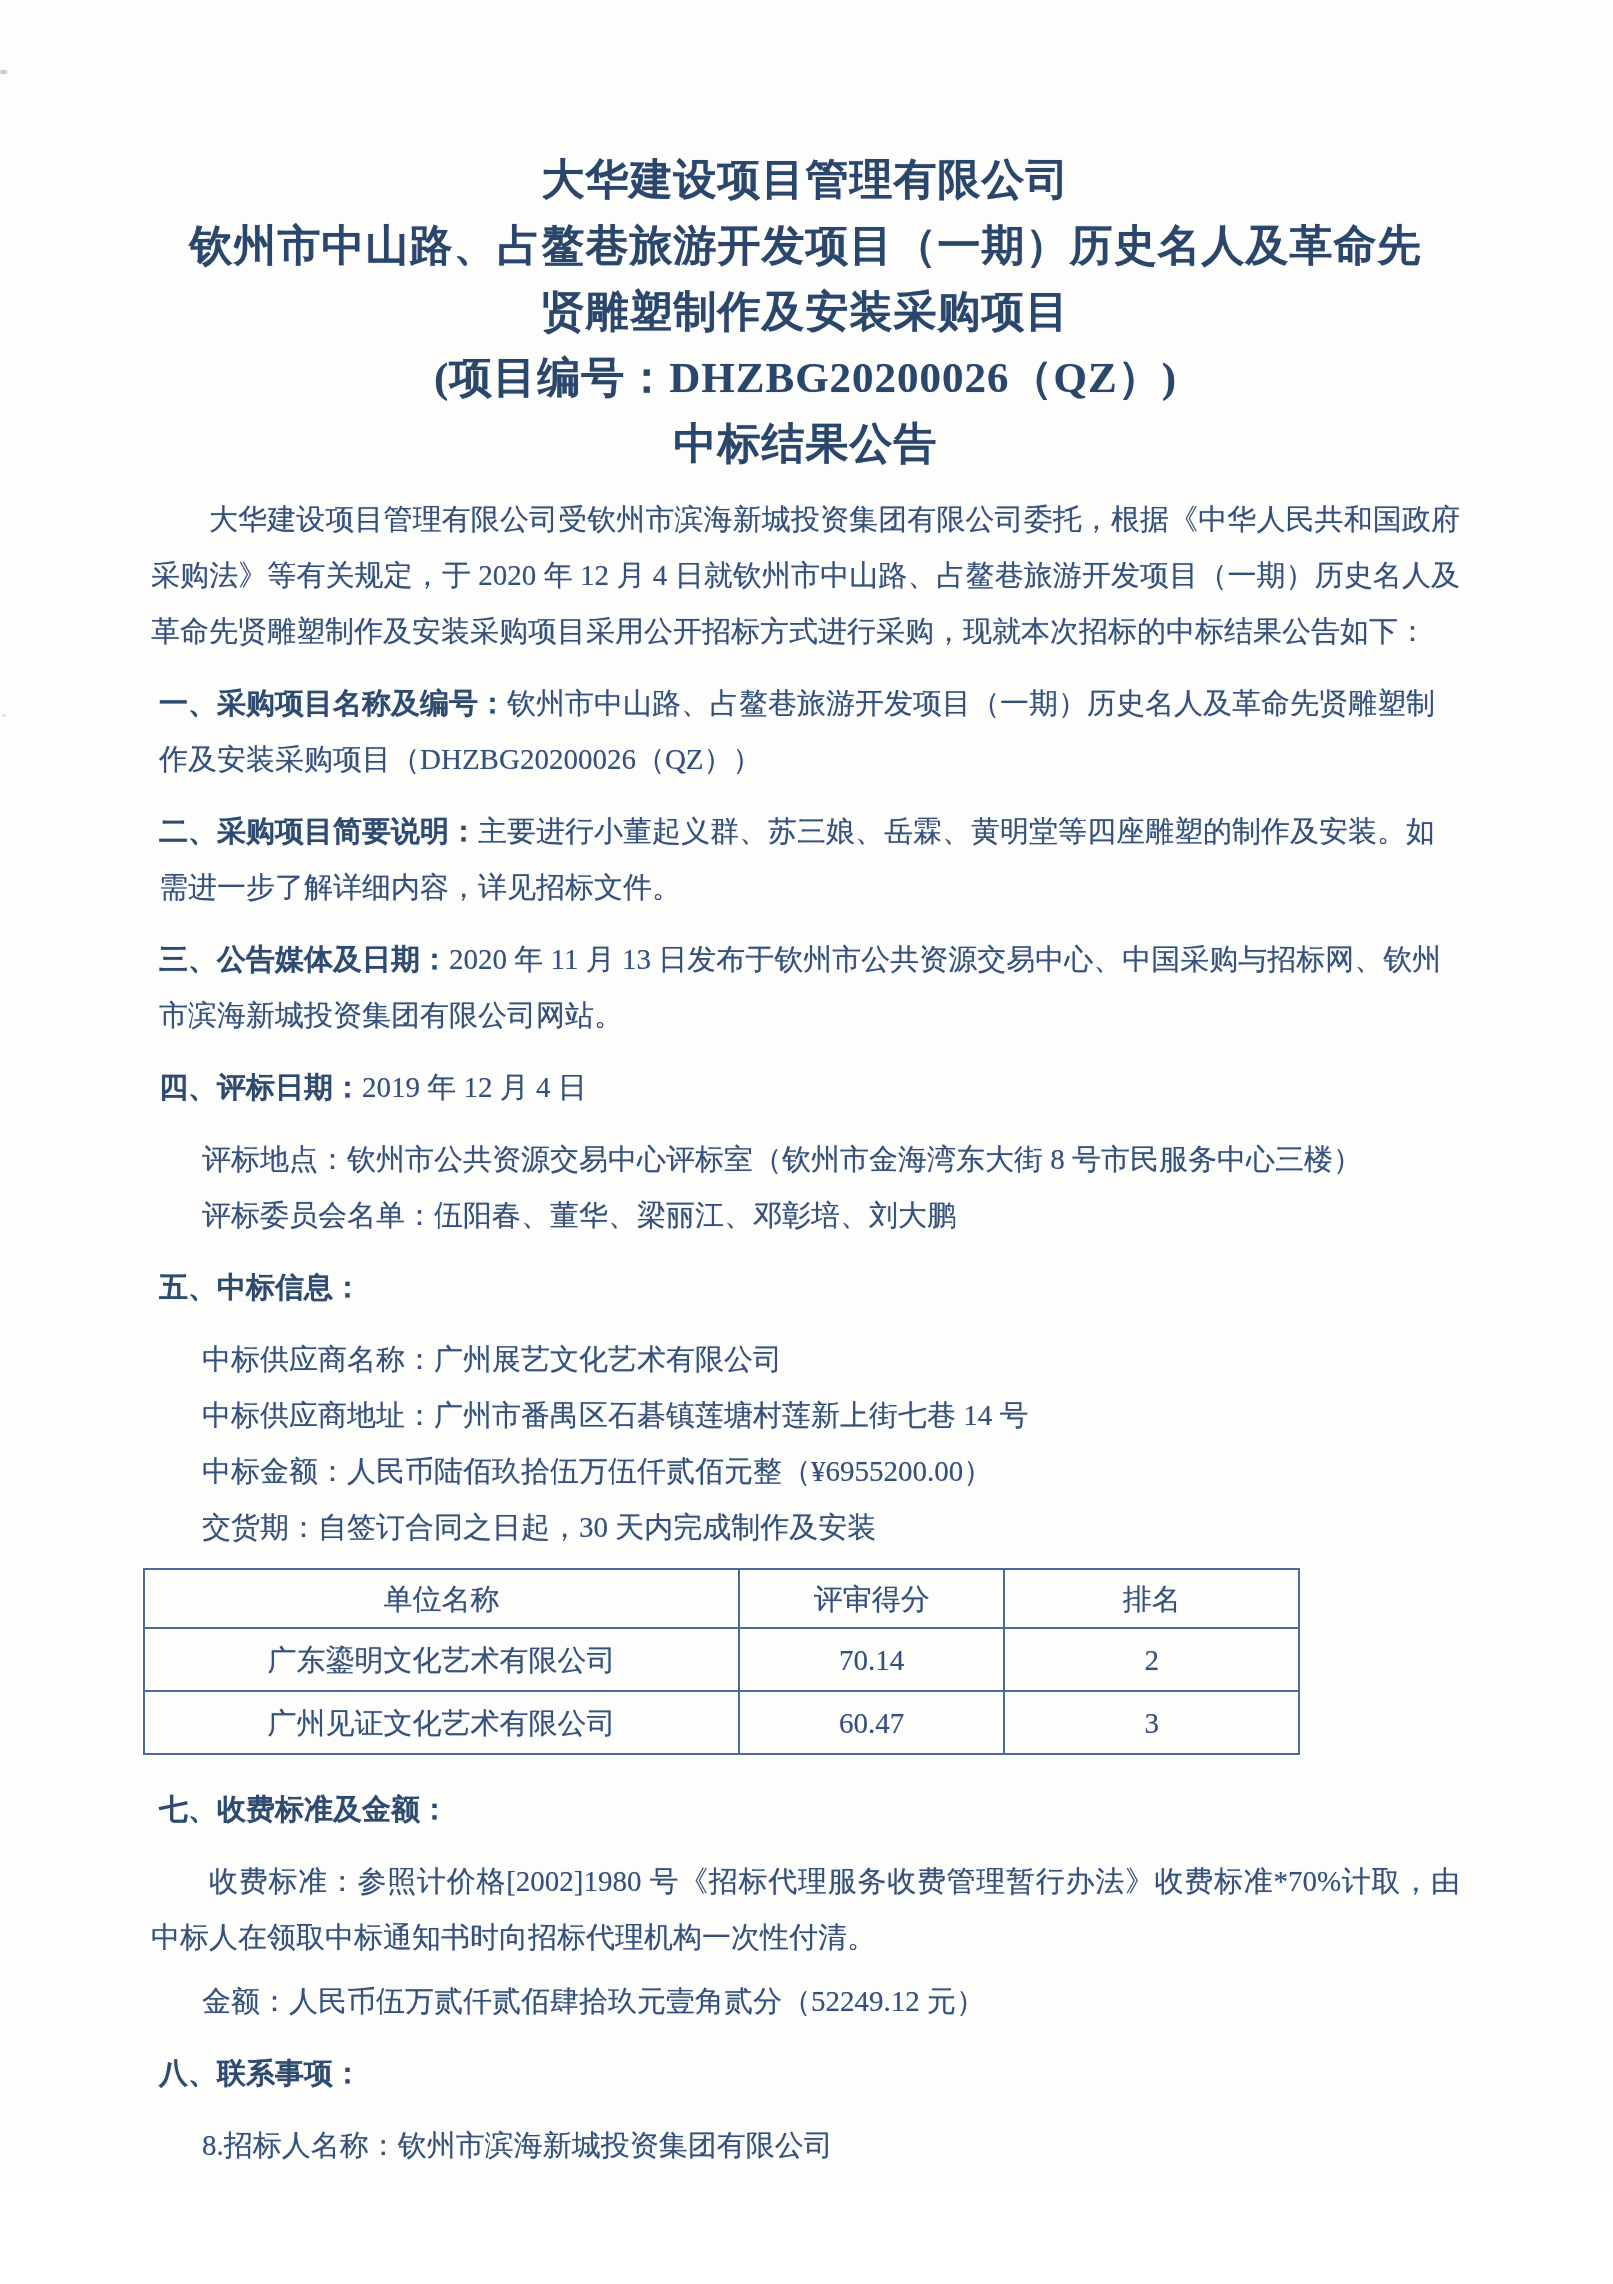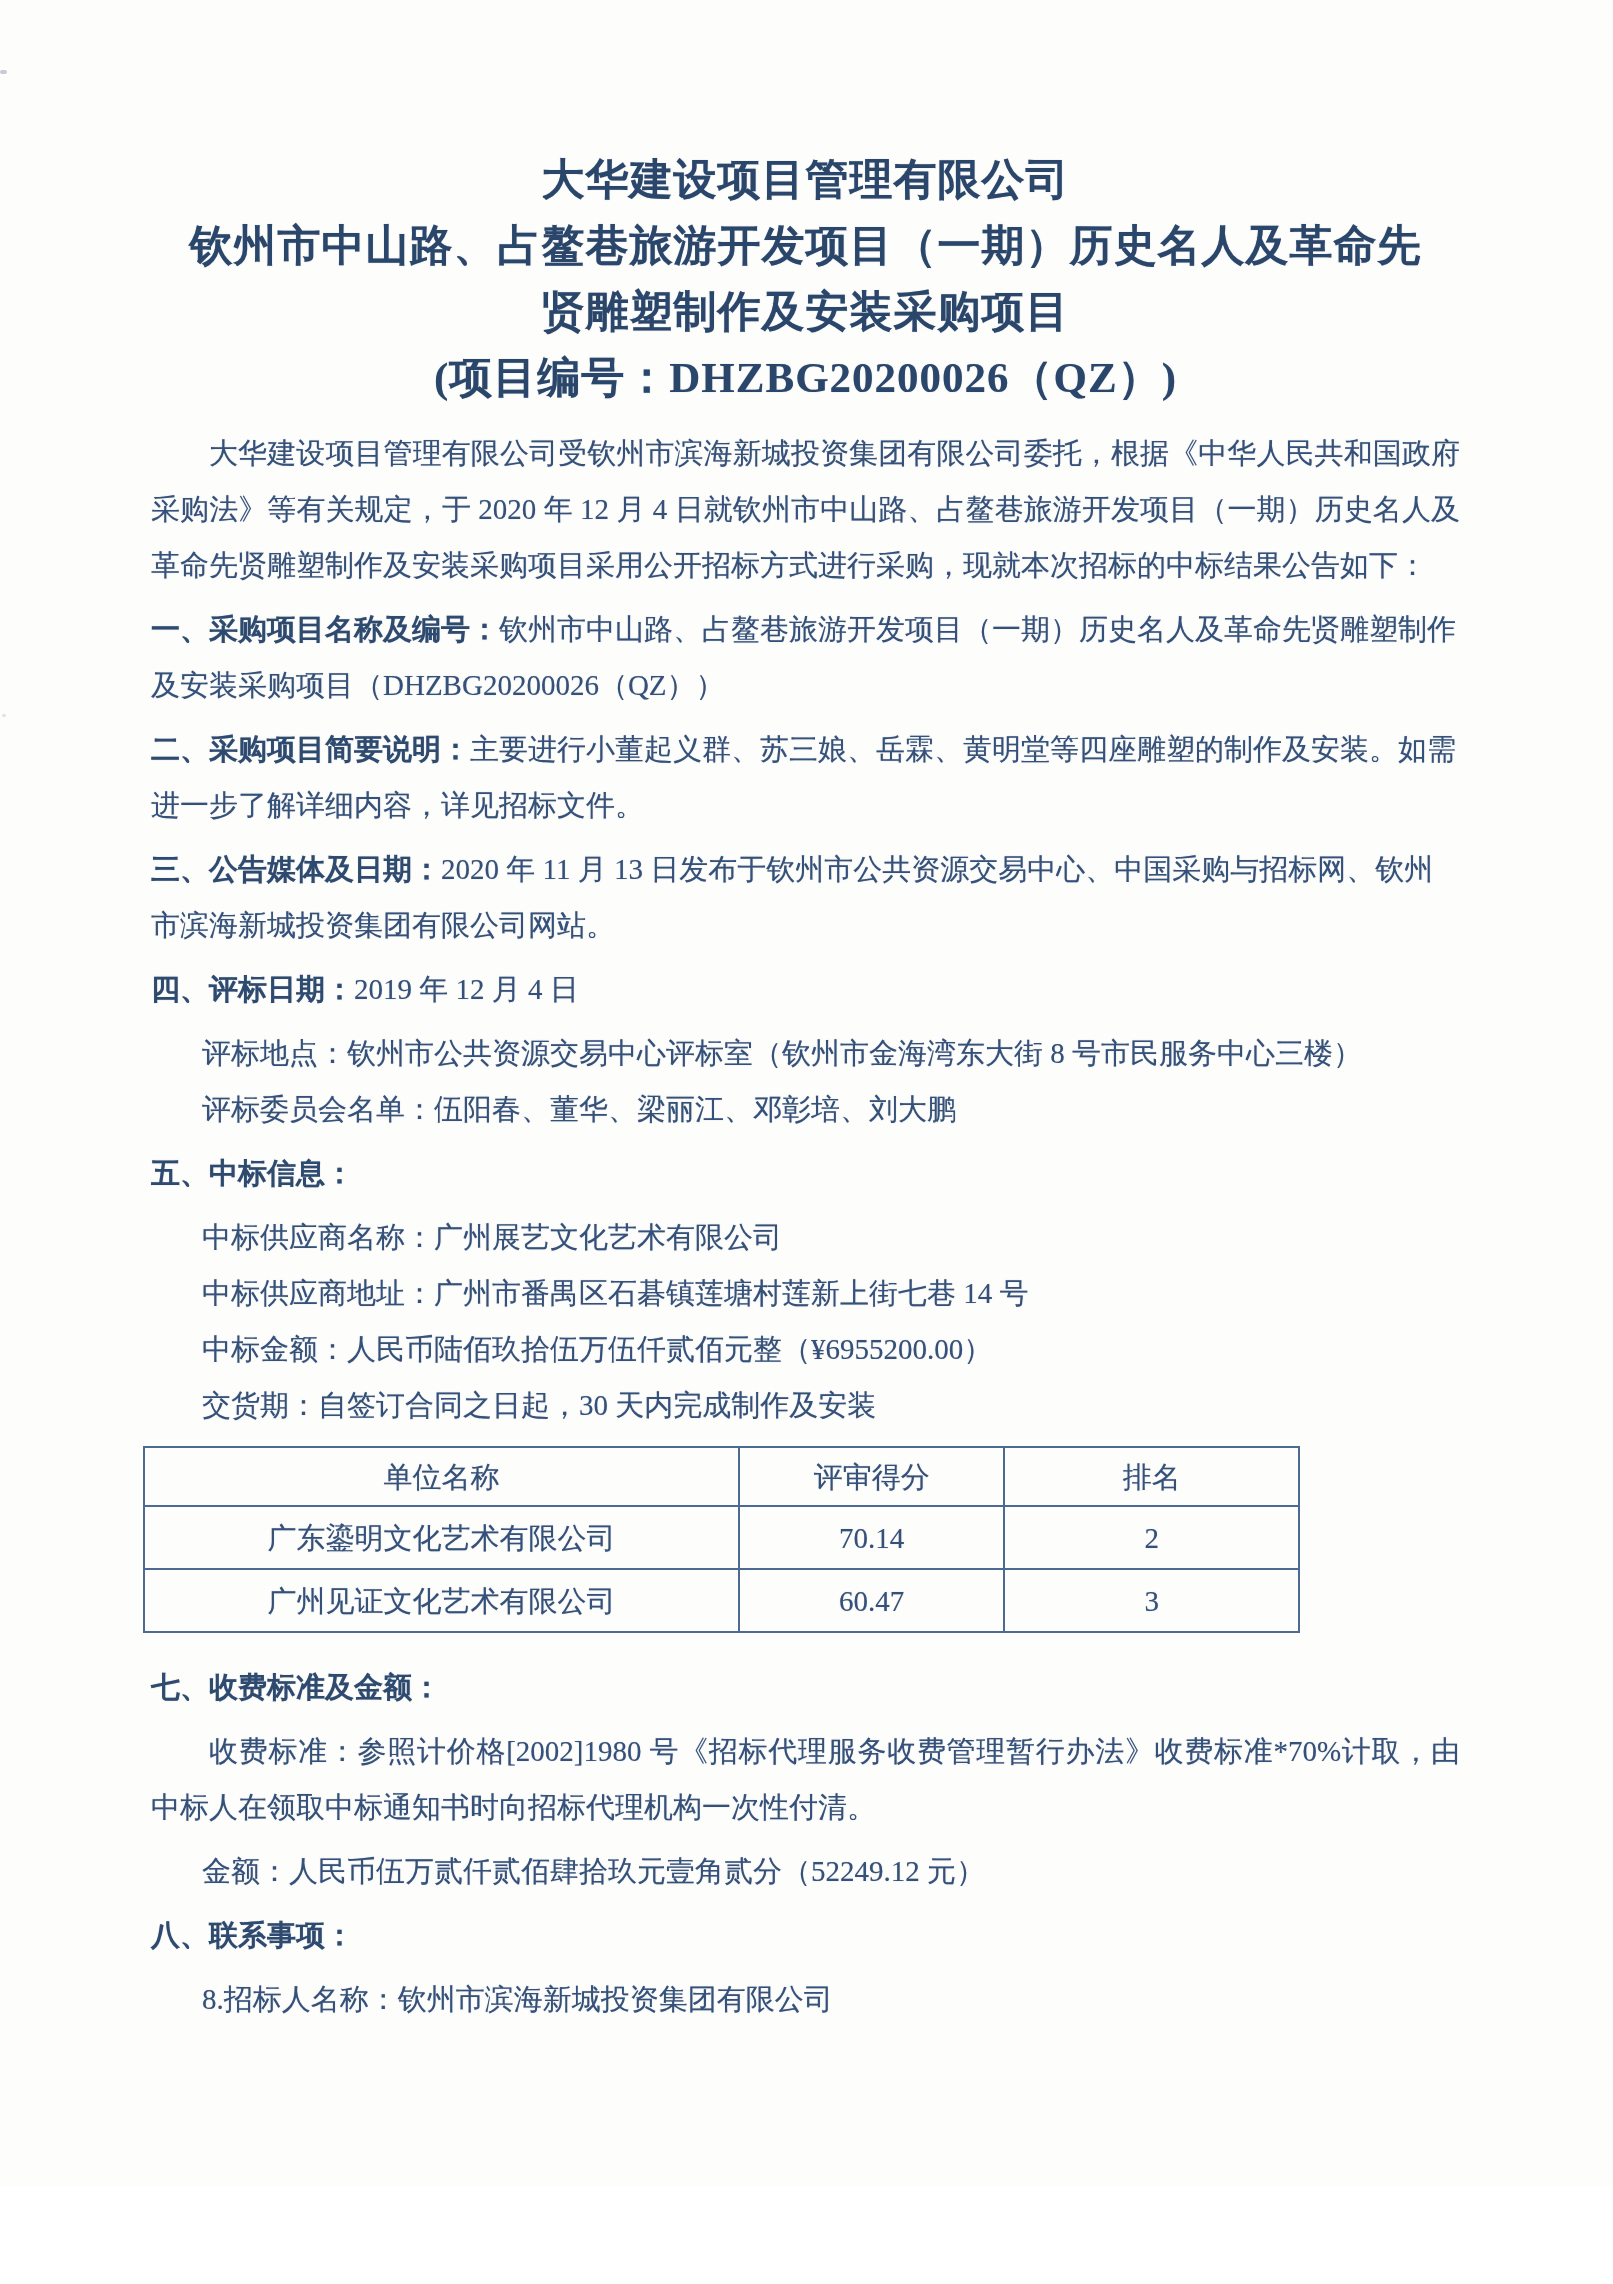--- a/index.html
+++ b/index.html
@@ -24,21 +24,21 @@
     color:#2b466b;
     letter-spacing:1px;
   }
   .body-text{font-size:29px;line-height:56px;}
   .para{
     margin:8px;
     text-align:justify;
     text-indent:2em;
   }
   .line{margin:0;}
-  .sect{margin:8px;}
+  .sect{margin:16px;}
   .b{font-weight:bold;color:#2e4a6f;}
   .indent1{padding-left:59px;}
   .score-table{
     width:1157px;
     border-collapse:collapse;
     margin:13.7px 0 25.5px 0;
     table-layout:fixed;
   }
   .score-table th,.score-table td{
     border:2px solid #4d6a92;
@@ -67,20 +67,21 @@
 <div class="page">
 
   <div class="artifact a1"></div>
   <div class="artifact a2"></div>
 
   <div class="title-block">
     <div class="title-line">大华建设项目管理有限公司</div>
     <div class="title-line">钦州市中山路、占鳌巷旅游开发项目（一期）历史名人及革命先</div>
     <div class="title-line">贤雕塑制作及安装采购项目</div>
     <div class="title-line">(项目编号：DHZBG20200026（QZ）)</div>
+    <div class="title-line">中标结果公告</div>
   </div>
 
   <div class="body-text">
 
     <p class="para">大华建设项目管理有限公司受钦州市滨海新城投资集团有限公司委托，根据《中华人民共和国政府采购法》等有关规定，于 2020 年 12 月 4 日就钦州市中山路、占鳌巷旅游开发项目（一期）历史名人及革命先贤雕塑制作及安装采购项目采用公开招标方式进行采购，现就本次招标的中标结果公告如下：</p>
 
     <p class="line sect"><span class="b">一、采购项目名称及编号：</span><span>钦州市中山路、占鳌巷旅游开发项目（一期）历史名人及革命先贤雕塑制作及安装采购项目（DHZBG20200026（QZ））</span></p>
 
     <p class="line sect"><span class="b">二、采购项目简要说明：</span><span>主要进行小董起义群、苏三娘、岳霖、黄明堂等四座雕塑的制作及安装。如需进一步了解详细内容，详见招标文件。</span></p>
 

